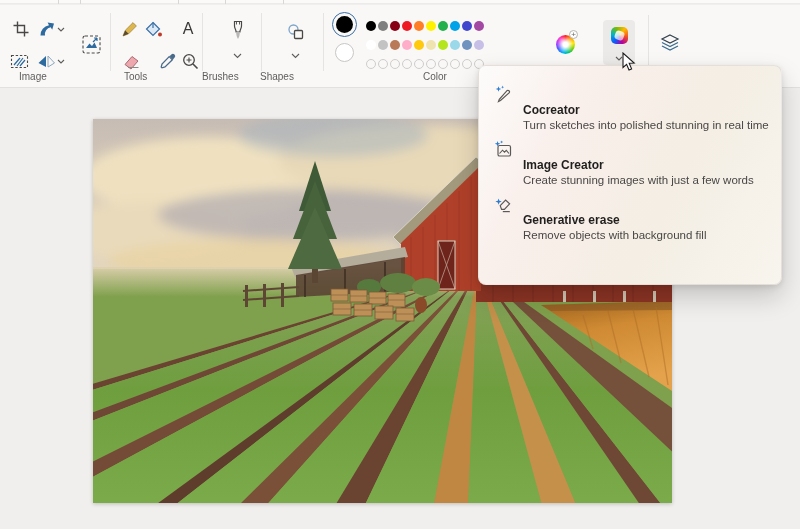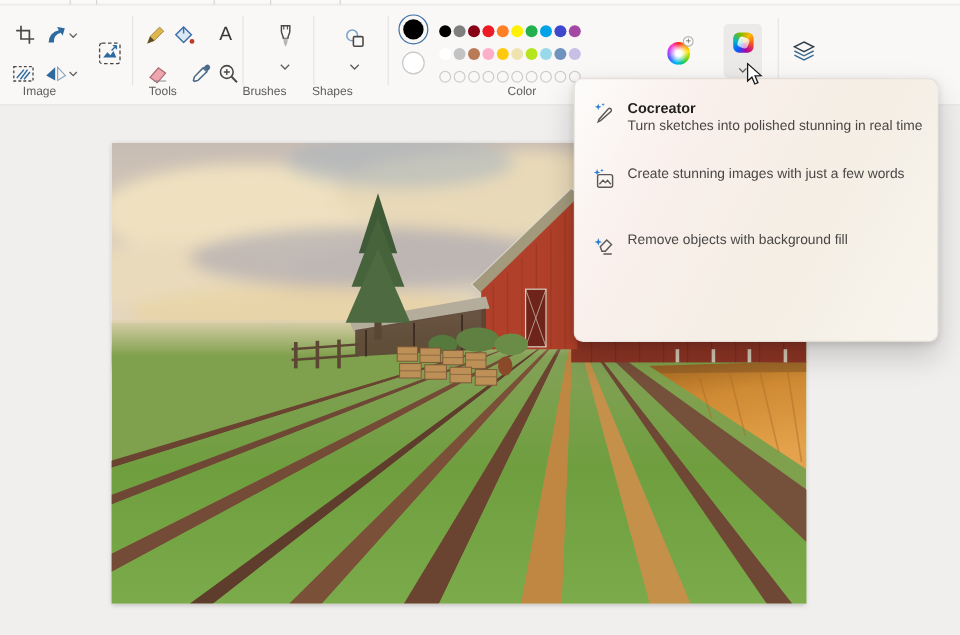--- a/index.html
+++ b/index.html
@@ -42,21 +42,21 @@
   .paintcanvas svg { display:block; }
 
   
   .menu { position:absolute; left:478px; top:65px; width:304px; height:220px; border-radius:8px;
     background: linear-gradient(118deg, #fdfcfb 0%, #f9efeb 28%, #f4eee4 62%, #f8f5ee 100%);
     border:1px solid rgba(0,0,0,.07);
     box-shadow: 0 12px 26px rgba(0,0,0,.18), 0 2px 6px rgba(0,0,0,.10);
     padding-top:5px; z-index:30; }
   .menu-item { display:flex; align-items:flex-start; gap:11px; padding:12px 14px 0 15px; height:55px; cursor:default; }
   .mi-icon { flex:0 0 18px; margin-top:2px; }
-  .mi-title { font-size:12px; font-weight:700; color:#201f1e; line-height:15px; }
+  .mi-title { font-size:12px; font-weight:700; color:#201f1e; line-height:15px;margin-top:20px; }
   .mi-sub { font-size:11.5px; color:#494745; line-height:14px; white-space:nowrap; }
 
   .cursor { position:absolute; left:622px; top:52px; z-index:40; }
 </style>
 </head>
 <body>
 
 <div id="app">
 
   <div class="top-strip">
@@ -425,30 +425,32 @@
       </div>
     </div>
     <div class="menu-item">
       <svg class="mi-icon" width="18" height="18" viewBox="0 0 18 18">
         <rect x="4" y="5.5" width="12.5" height="10.5" rx="1.6" fill="none" stroke="#5b5957" stroke-width="1.2"></rect>
         <path d="M5.5 13.5 L8.5 10.2 L10.5 12.2 L12.3 10.3 L15 13.5" fill="none" stroke="#5b5957" stroke-width="1.1"></path>
         <path d="M3.6 0.9 L4.3 3 L6.4 3.7 L4.3 4.4 L3.6 6.5 L2.9 4.4 L0.8 3.7 L2.9 3 Z" fill="#2b7cd3"></path>
         <path d="M7.6 0.4 L8 1.6 L9.2 2 L8 2.4 L7.6 3.6 L7.2 2.4 L6 2 L7.2 1.6 Z" fill="#2b7cd3"></path>
       </svg>
       <div>
+        <div class="mi-title">Image Creator</div>
         <div class="mi-sub">Create stunning images with just a few words</div>
       </div>
     </div>
     <div class="menu-item">
       <svg class="mi-icon" width="18" height="18" viewBox="0 0 18 18">
         <path d="M6.2 10.6 L11.6 5 L15.6 8.8 L10.4 14.4 L7.6 14.4 Z" fill="none" stroke="#5b5957" stroke-width="1.2"></path>
         <path d="M8.8 16.6 L15.8 16.6" stroke="#5b5957" stroke-width="1.2"></path>
         <path d="M4.6 3.4 L5.4 5.8 L7.8 6.6 L5.4 7.4 L4.6 9.8 L3.8 7.4 L1.4 6.6 L3.8 5.8 Z" fill="#2b7cd3"></path>
       </svg>
       <div>
+        <div class="mi-title">Generative erase</div>
         <div class="mi-sub">Remove objects with background fill</div>
       </div>
     </div>
   </div>
 
   <div class="cursor">
     <svg width="15" height="20" viewBox="0 0 15 20">
       <path d="M1 1 L1 15.5 L4.6 12.3 L7 18 L9.6 16.9 L7.2 11.3 L12.2 11 Z" fill="#fff" stroke="#1a1a1a" stroke-width="1.1"></path>
     </svg>
   </div>

